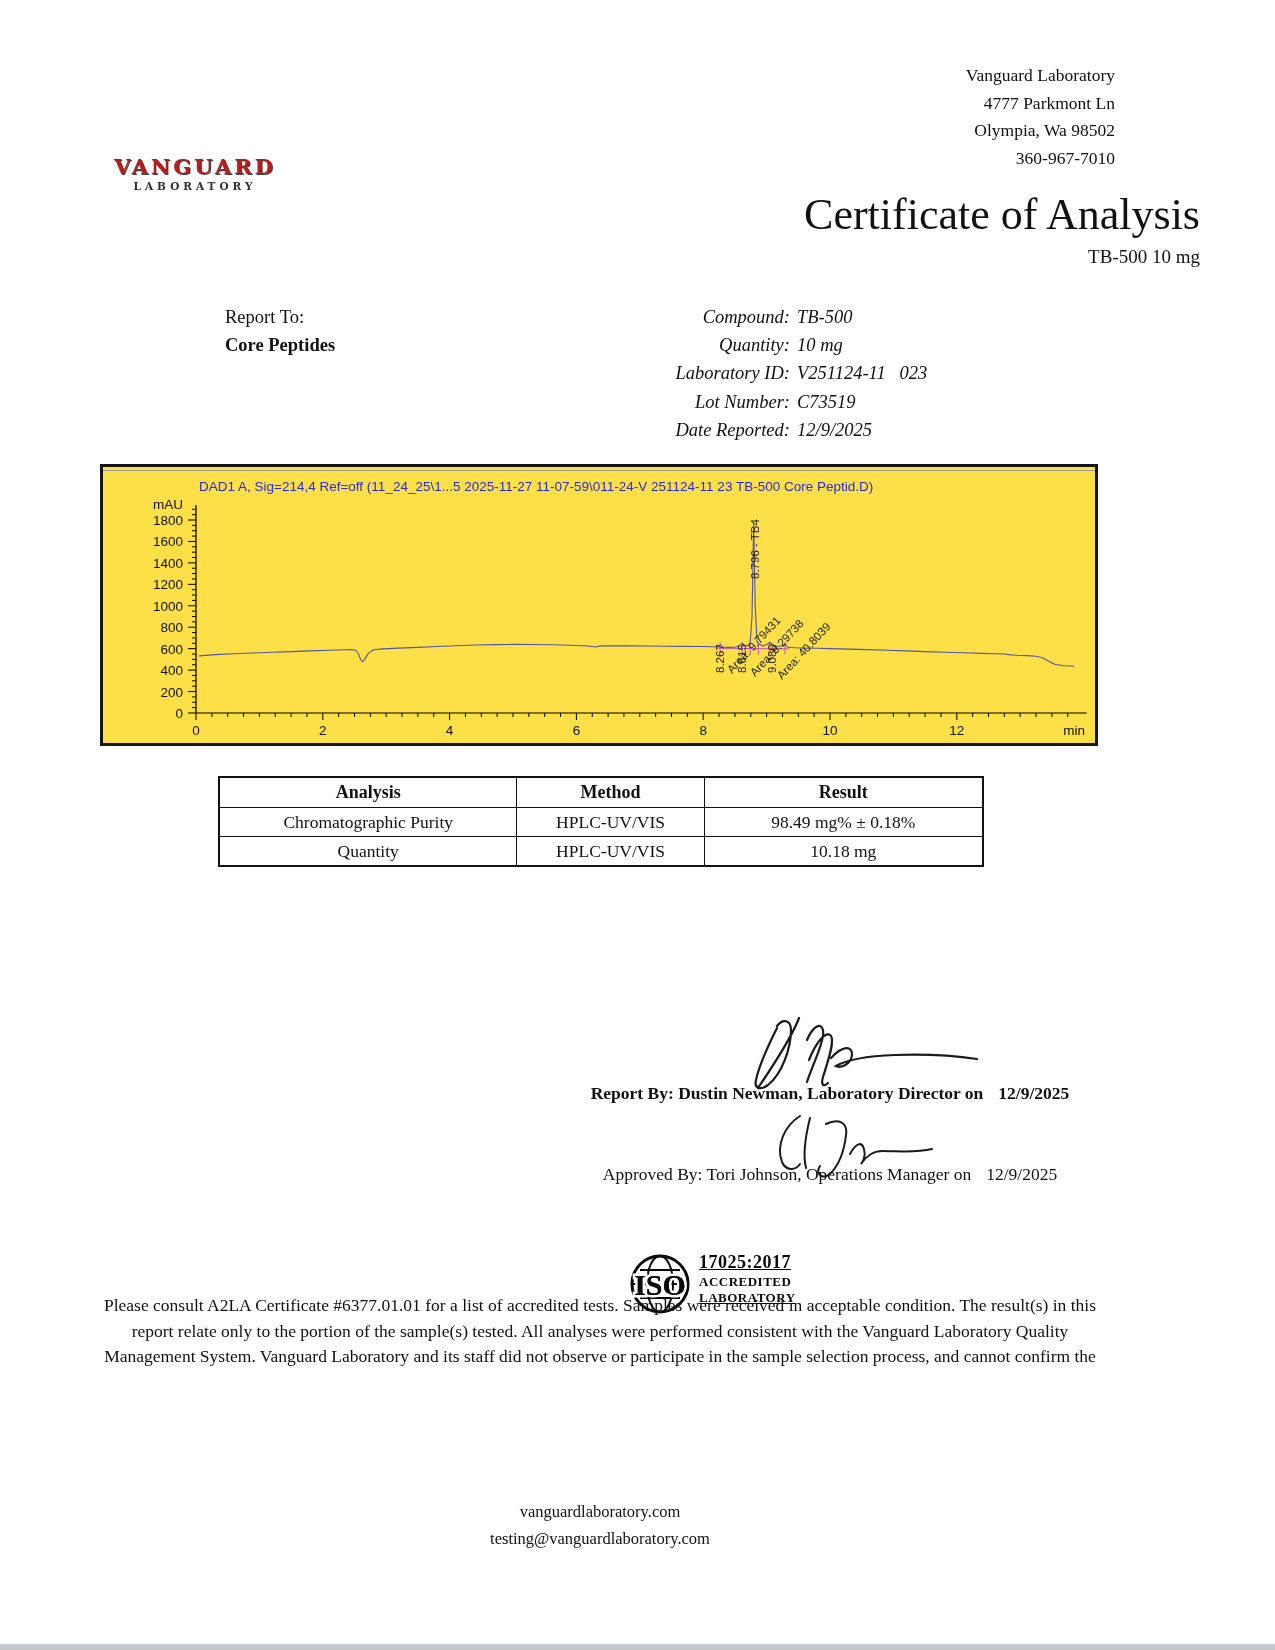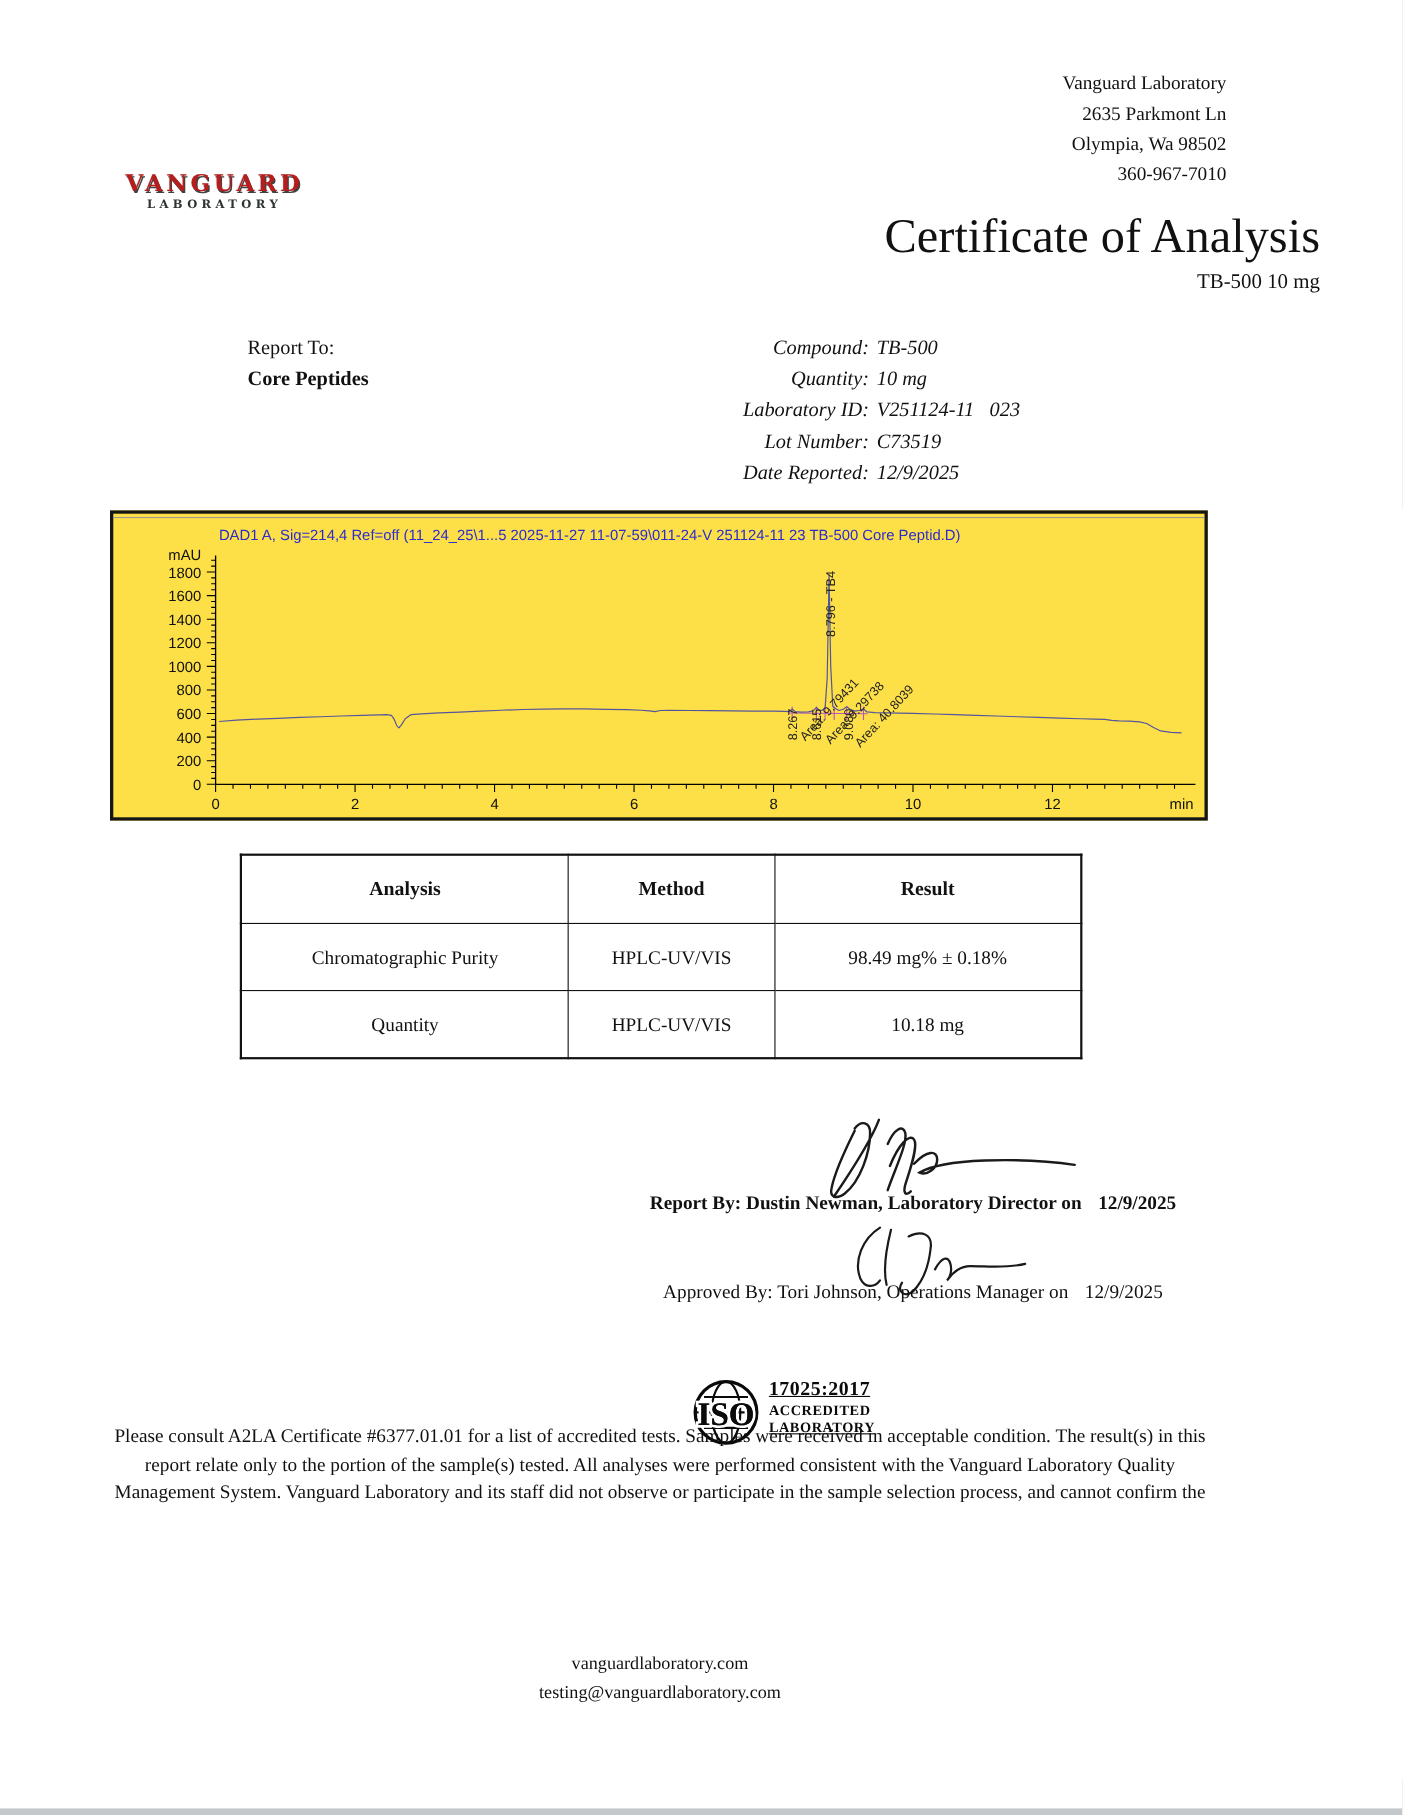--- a/index.html
+++ b/index.html
@@ -42,21 +42,21 @@
   .chart-box{left:100px;top:464px;width:992px;height:276px;border:3px solid #151515;background:#fde047;}
   .chart-topline{position:absolute;left:0;top:3px;width:100%;height:1px;background:#9a9a9a;}
   .chart-title{position:absolute;left:96px;top:12px;font-family:"Liberation Sans",sans-serif;
                font-size:13.5px;color:#2b2bd0;white-space:nowrap;}
   .chart-svg{position:absolute;left:0;top:0;}
   .tick{font:13.5px "Liberation Sans",sans-serif;fill:#111;}
   .plabel{font:11.5px "Liberation Sans",sans-serif;fill:#222;}
 
   
   .rtable{left:218px;top:776px;width:766px;border-collapse:collapse;}
-  .rtable th,.rtable td{border:1px solid #111;text-align:center;padding:18px 4px;}
+  .rtable th,.rtable td{border:1px solid #111;text-align:center;padding:2px 4px;}
   .rtable{border:2px solid #111;}
   .rtable th{font-size:18px;height:25px;}
   .rtable td{font-size:17.5px;height:24px;}
   .col-a{width:39%;} .col-m{width:24.5%;} .col-r{width:36.5%;}
 
   
   .sigline{left:530px;width:600px;display:flex;justify-content:center;gap:15px;font-size:17.5px;}
   .sig-svg{stroke:#1a1a1a;fill:none;stroke-linecap:round;}
 
   
@@ -77,21 +77,21 @@
 <div class="page">
 
   <div class="abs logo">
     <div class="logo-v">V</div>
     <div class="logo-name">VANGUARD</div>
     <div class="logo-sub">LABORATORY</div>
   </div>
 
   <div class="abs addr">
     <div>Vanguard Laboratory</div>
-    <div>2635 Parkmont Ln</div>
+    <div>4777 Parkmont Ln</div>
     <div>Olympia, Wa 98502</div>
     <div>360-967-7010</div>
   </div>
 
   <div class="abs title-wrap">
     <div class="doc-title">Certificate of Analysis</div>
     <div class="doc-subtitle">TB-500 10 mg</div>
   </div>
 
   <div class="abs report-to">

